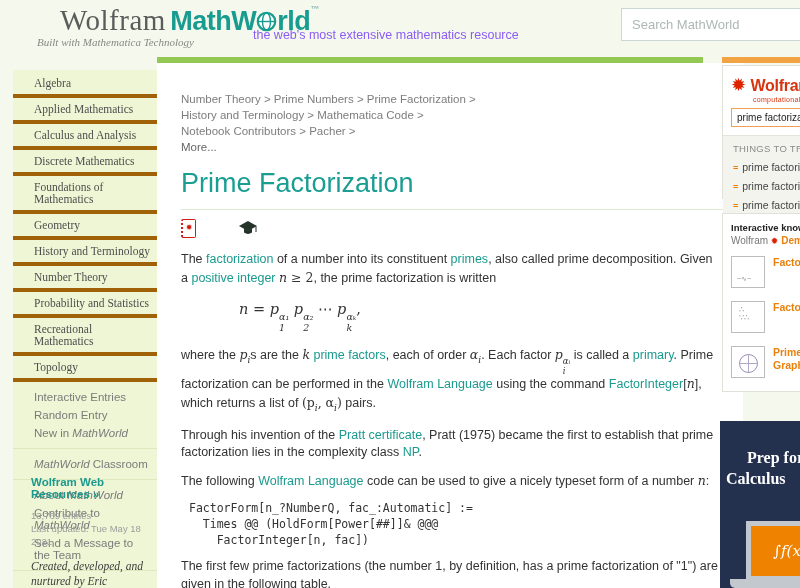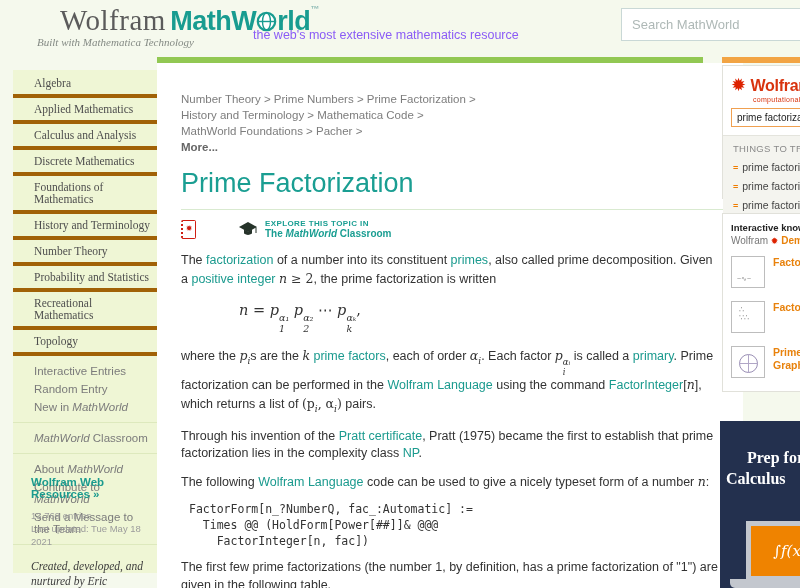--- a/index.html
+++ b/index.html
@@ -32,21 +32,21 @@
 
   .leftfoot { position:absolute; left:31px; top:476px; width:118px; }
   .resources { font-size:11.5px; font-weight:bold; color:#1a9a8e; margin-bottom:9px; cursor:pointer; }
   .meta { font-size:9.5px; color:#9c9c9c; line-height:13px; }
   .credit { margin-top:11px; font-family:"Liberation Serif",serif; font-style:italic; font-size:11.5px; color:#3c3c3c; line-height:15px; }
 
   
   .content { position:absolute; left:157px; top:63px; width:586px; height:525px; background:#fff; padding:28px 24px 0; overflow:hidden; }
   .crumbs { font-size:11.5px; color:#7d7d7d; line-height:16px; }
   .crumbs .bc { color:#7d7d7d; cursor:pointer; }
-  .crumbs .more { font-weight:bold; color:#666; cursor:pointer; }
+  .crumbs .more { font-weight:normal; color:#666; cursor:pointer; }
   h1.title { font-size:27px; font-weight:normal; color:#1a9e92; margin:13px 0 10px; letter-spacing:0; }
   .title-rule { border:none; border-top:1px solid #d9ead0; margin:0 -24px 0 0; }
   .btnrow { display:flex; gap:42px; margin:9px 0 13px; align-items:center; }
   .btn { display:flex; gap:7px; align-items:center; cursor:pointer; }
   .nb-icon { width:15px; height:19px; border:1.5px solid #cf1d12; border-left:2px dotted #cf1d12; border-radius:2px; background:#fff; color:#cf1d12; font-size:8px; line-height:16px; text-align:center; }
   .b1 { display:block; font-size:11px; font-weight:bold; color:#1a9e92; letter-spacing:.8px; }
   .b2 { display:block; font-size:11px; font-weight:bold; color:#1a9e92; }
   .b1s { display:block; font-size:8px; font-weight:bold; color:#1a9e92; letter-spacing:.4px; }
   .b2s { display:block; font-size:10px; font-weight:bold; color:#1a9e92; }
   .b2s i { font-style:italic; }
@@ -118,20 +118,21 @@
 </div>
 <div class="bar-green"></div>
 <div class="bar-orange"></div>
 
 <nav class="sidenav">
   <div class="sn-item subj">Algebra</div>
   <div class="sn-item subj">Applied Mathematics</div>
   <div class="sn-item subj">Calculus and Analysis</div>
   <div class="sn-item subj">Discrete Mathematics</div>
   <div class="sn-item subj">Foundations of Mathematics</div>
+  <div class="sn-item subj">Geometry</div>
   <div class="sn-item subj">History and Terminology</div>
   <div class="sn-item subj">Number Theory</div>
   <div class="sn-item subj">Probability and Statistics</div>
   <div class="sn-item subj">Recreational Mathematics</div>
   <div class="sn-item subj">Topology</div>
   <div class="sn-group">
     <div class="sn-item sec">Interactive Entries</div>
     <div class="sn-item sec">Random Entry</div>
     <div class="sn-item sec"><span>New in </span><i>MathWorld</i></div>
   </div>
@@ -155,41 +156,37 @@
   <div class="resources">Wolfram Web Resources »</div>
   <div class="meta">13,769 entries</div>
   <div class="meta">Last updated: Tue May 18 2021</div>
   <div class="credit">Created, developed, and nurtured by Eric Weisstein at Wolfram Research</div>
 </div>
 
 <main class="content">
   <div class="crumbs">
     <span class="bc">Number Theory</span><span> &gt; </span><span class="bc">Prime Numbers</span><span> &gt; </span><span class="bc">Prime Factorization</span><span> &gt; </span><br>
     <span class="bc">History and Terminology</span><span> &gt; </span><span class="bc">Mathematica Code</span><span> &gt; </span><br>
-    <span class="bc">MathWorld Foundations</span><span> &gt; </span><span class="bc">Pacher</span><span> &gt; </span><br>
+    <span class="bc">Notebook Contributors</span><span> &gt; </span><span class="bc">Pacher</span><span> &gt; </span><br>
     <span class="more">More...</span>
   </div>
 
   <h1 class="title">Prime Factorization</h1>
   <hr class="title-rule">
 
   <div class="btnrow">
     <div class="btn">
       <span class="nb-icon">✹</span>
     </div>
     <div class="btn">
       <svg width="20" height="17" viewBox="0 0 20 17">
           <polygon points="10,1 19,6 10,11 1,6" fill="#26332a"></polygon>
           <path d="M6,8.2 L6,12.6 Q10,15.4 14,12.6 L14,8.2 L10,10.4 Z" fill="#26332a"></path>
           <line x1="18" y1="6.5" x2="18" y2="12" stroke="#26332a" stroke-width="1"></line>
         </svg>
-      <span>
-          <span class="b1s">EXPLORE THIS TOPIC IN</span>
-          <span class="b2s"><span>The </span><i>MathWorld</i><span> Classroom</span></span>
-        </span>
     </div>
   </div>
 
   <p class="body">
     <span>The </span><span class="lnk">factorization</span><span> of a number into its constituent </span><span class="lnk">primes</span><span>, also called prime decomposition. Given a </span><span class="lnk">positive integer</span><span> </span><span class="mvar">n</span><span class="mser"> ≥ 2</span><span>, the prime factorization is written</span>
   </p>
 
   <div class="formula">
     <span class="mvar">n</span><span> = </span><span class="mvar">p</span><span class="ss">
         <span class="sup">α₁</span>

